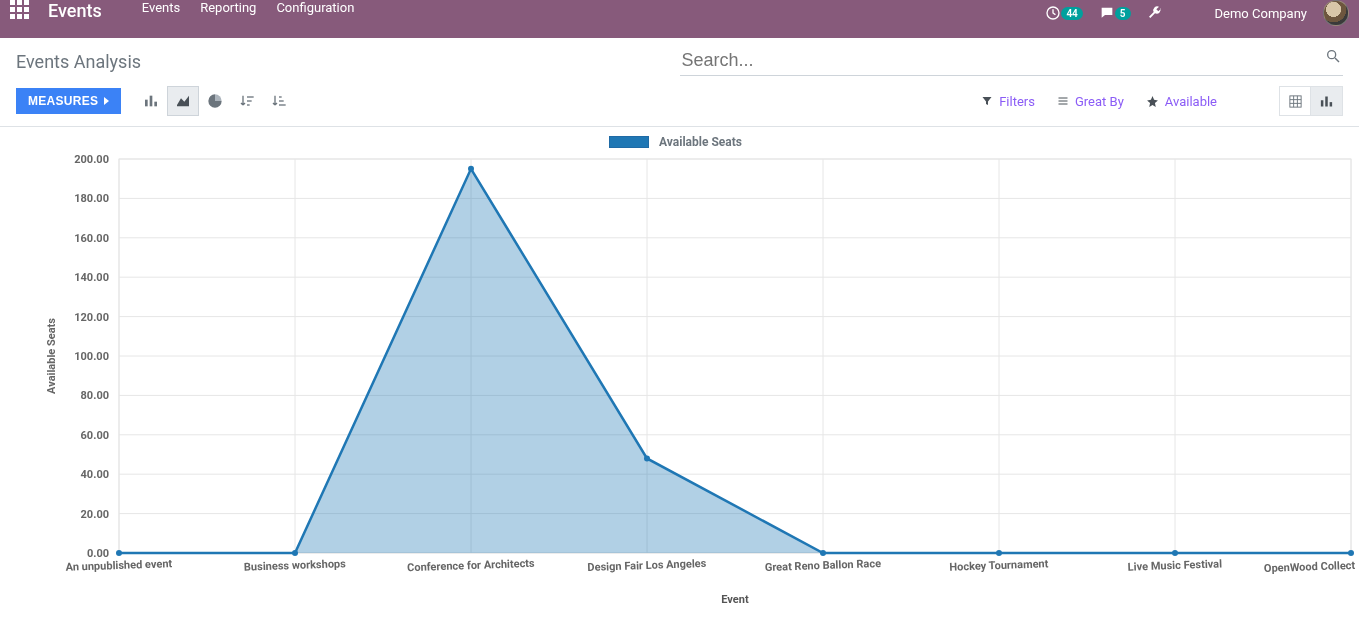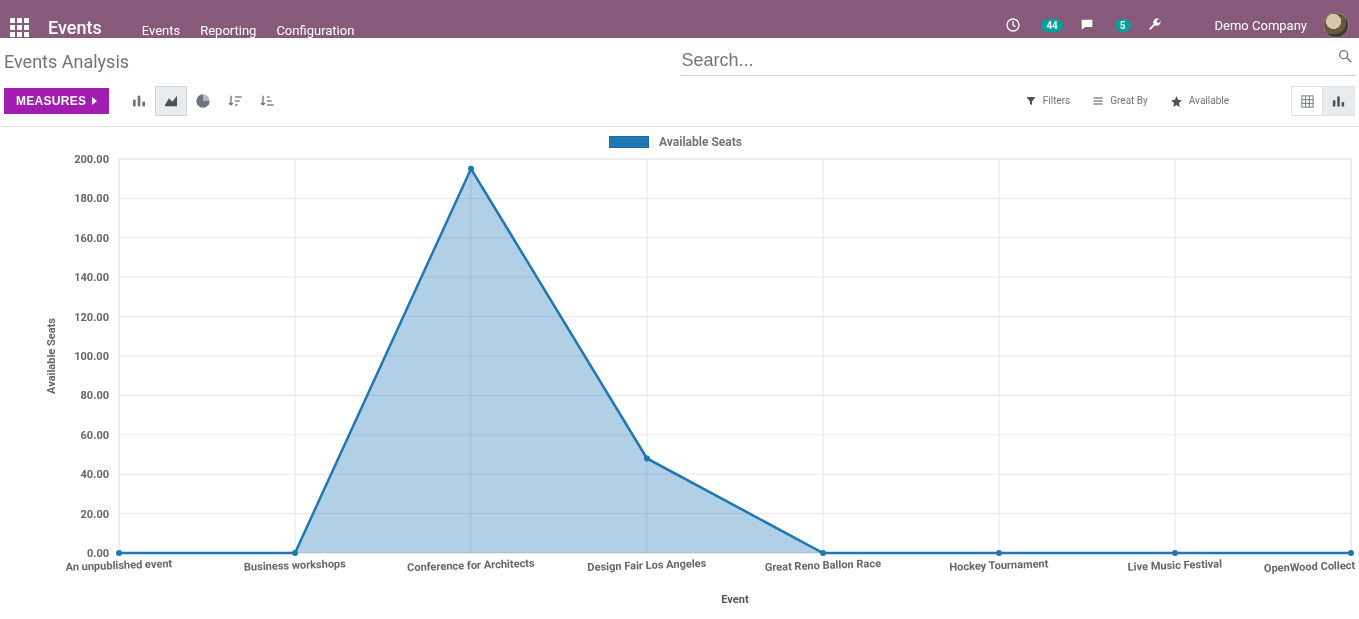--- a/index.html
+++ b/index.html
@@ -1,47 +1,47 @@
 <!DOCTYPE html>
 <html><head>
 <meta charset="utf-8">
 <style>
   * { box-sizing: border-box; margin: 0; padding: 0; }
   body { font-family: -apple-system, BlinkMacSystemFont, "Segoe UI", Roboto, "Helvetica Neue", Arial, sans-serif; font-size: 13px; color: #374151; background: #fff; width: 1359px; }
 
   
-  .topbar { background: #875A7B; height: 38px; display: flex; align-items: flex-end; padding: 0 10px; color: #fff; }
+  .topbar { background: #875A7B; height: 38px; display: flex; align-items: flex-start; padding: 0 10px; color: #fff; }
   .apps-icon { width: 20px; height: 20px; display: grid; grid-template-columns: repeat(3,5px); grid-template-rows: repeat(3,5px); gap: 2px; margin-right: 18px; cursor: pointer; }
   .apps-icon span { background: #fff; width:5px; height:5px; }
   .brand { font-size: 18px; font-weight: 500; color: #fff; margin-right: 40px; }
   .nav-links { display: flex; gap: 20px; }
   .nav-links a { color: #fff; text-decoration: none; font-size: 13px; cursor: pointer; }
   .spacer { flex: 1; }
   .actions { display: flex; align-items: center; gap: 16px; }
-  .pill { display: inline-flex; align-items: center; gap: 20px; color:#fff; cursor:pointer;}
+  .pill { display: inline-flex; align-items: center; gap: 0; color:#fff; cursor:pointer;}
   .badge { background: #00A09D; color:#fff; border-radius: 8px; font-size: 10px; padding: 1px 5px; font-weight:600;}
   .wrench { color:#fff; cursor:pointer; }
   .company { color:#fff; font-size:13px;margin-left:36px; }
   .avatar { width:26px; height:26px; border-radius:50%; background: radial-gradient(circle at 40% 35%, #d8c6a8 35%, #6d563e 36% 60%, #3a3a3a 61%); border:1px solid rgba(255,255,255,.3);}
 
   
-  .control-panel { border-bottom: 1px solid #dee2e6; padding: 8px 4px 10px; }
+  .control-panel { border-bottom: 1px solid #dee2e6; padding: 8px 16px 10px; }
   .cp-row1 { display:flex; align-items:center; }
   .page-title { font-size: 18px; color:#6c757d; font-weight:400;}
   .search-wrap { margin-left:auto; flex:0 0 50%; position:relative; border-bottom:1px solid #ced4da;}
   .search-input { width:100%; border:none; outline:none; font-size:18px; padding:4px 24px 4px 2px; color:#6c757d; }
   .search-icon { position:absolute; right:2px; top:2px; color:#6c757d; cursor:pointer;}
   .cp-row2 { display:flex; align-items:center; margin-top:10px;}
-  .measures-btn { background:#a21caf; color:#fff; border:none; padding:6px 12px; font-size:12px; font-weight:600; letter-spacing:.3px; display:inline-flex; align-items:center; gap:6px; cursor:pointer;}
+  .measures-btn { background:#3b82f6; color:#fff; border:none; padding:6px 12px; font-size:12px; font-weight:600; letter-spacing:.3px; display:inline-flex; align-items:center; gap:6px; cursor:pointer;}
   .measures-btn .tri { width:0;height:0;border-top:4px solid transparent;border-bottom:4px solid transparent;border-left:5px solid #fff;}
   .view-btns { display:flex; margin-left:14px; gap:0;}
   .view-btn { width:32px; height:30px; display:flex; align-items:center; justify-content:center; color:#6c757d; cursor:pointer; border:1px solid transparent;}
   .view-btn.active { background:#e9ecef; border-color:#ced4da;}
   .filter-group { margin-left:auto; display:flex; gap:22px; align-items:center;}
-  .filter-item { display:inline-flex; gap:6px; color:#737373; cursor:pointer; font-size:10px;}
+  .filter-item { display:inline-flex; align-items:center; gap:6px; color:#8b5cf6; cursor:pointer; font-size:13px;}
   .right-views { display:flex; margin-left:40px;}
   .right-view-btn { width:32px;height:30px;display:flex;align-items:center;justify-content:center;color:#6c757d;cursor:pointer;border:1px solid #dee2e6;}
   .right-view-btn.active { background:#e9ecef;}
   .right-view-btn + .right-view-btn { border-left:none;}
 
   
   .chart-wrap { padding: 8px 12px 10px 4px; font-weight: bold; }
   .legend { display:flex; justify-content:center; align-items:center; gap:10px; font-size:12px; color:#6c757d; margin-bottom:2px;}
   .legend-swatch { width:40px; height:12px; background:#1f77b4; border:1px solid #1f6aa5;}
   svg.chart { display:block; }

